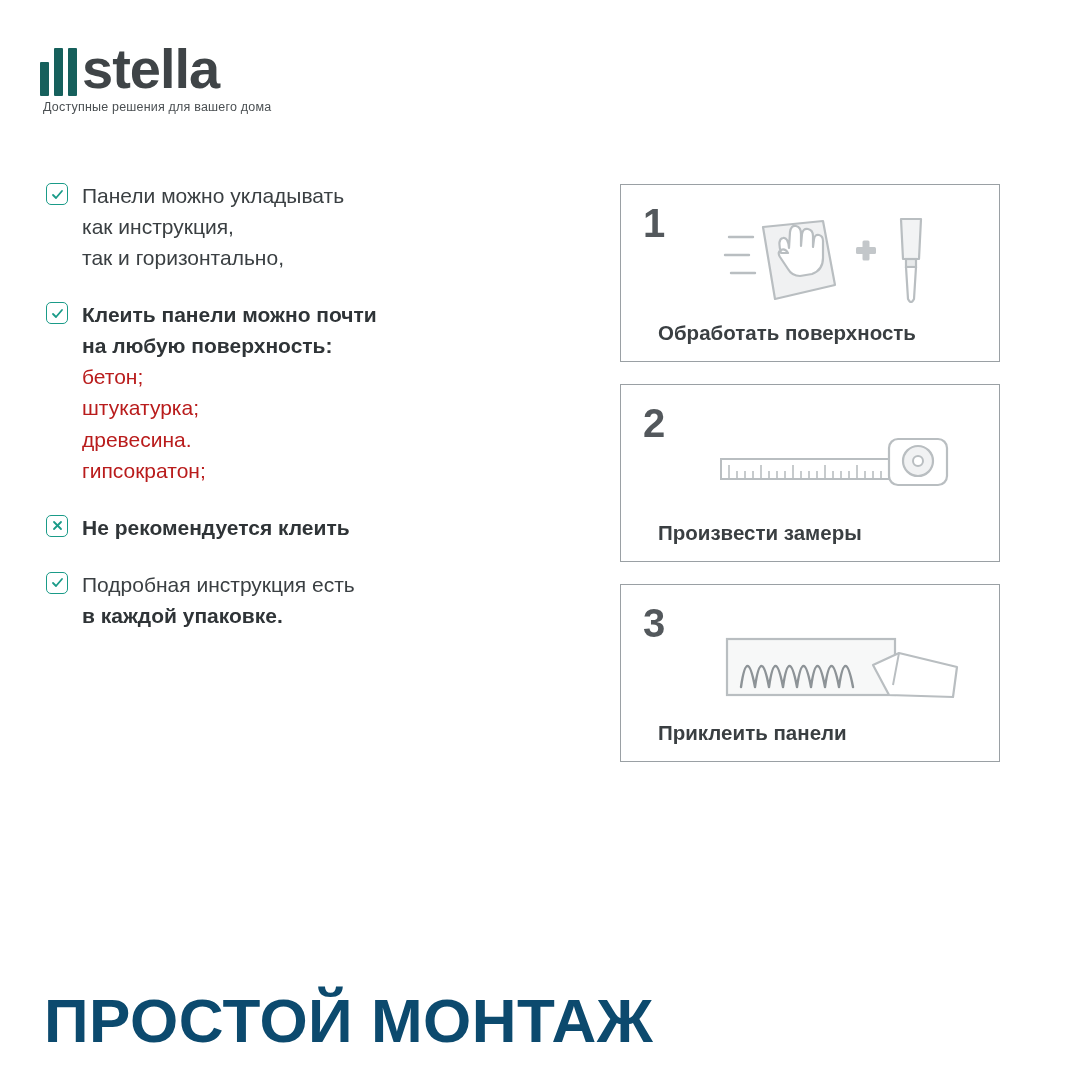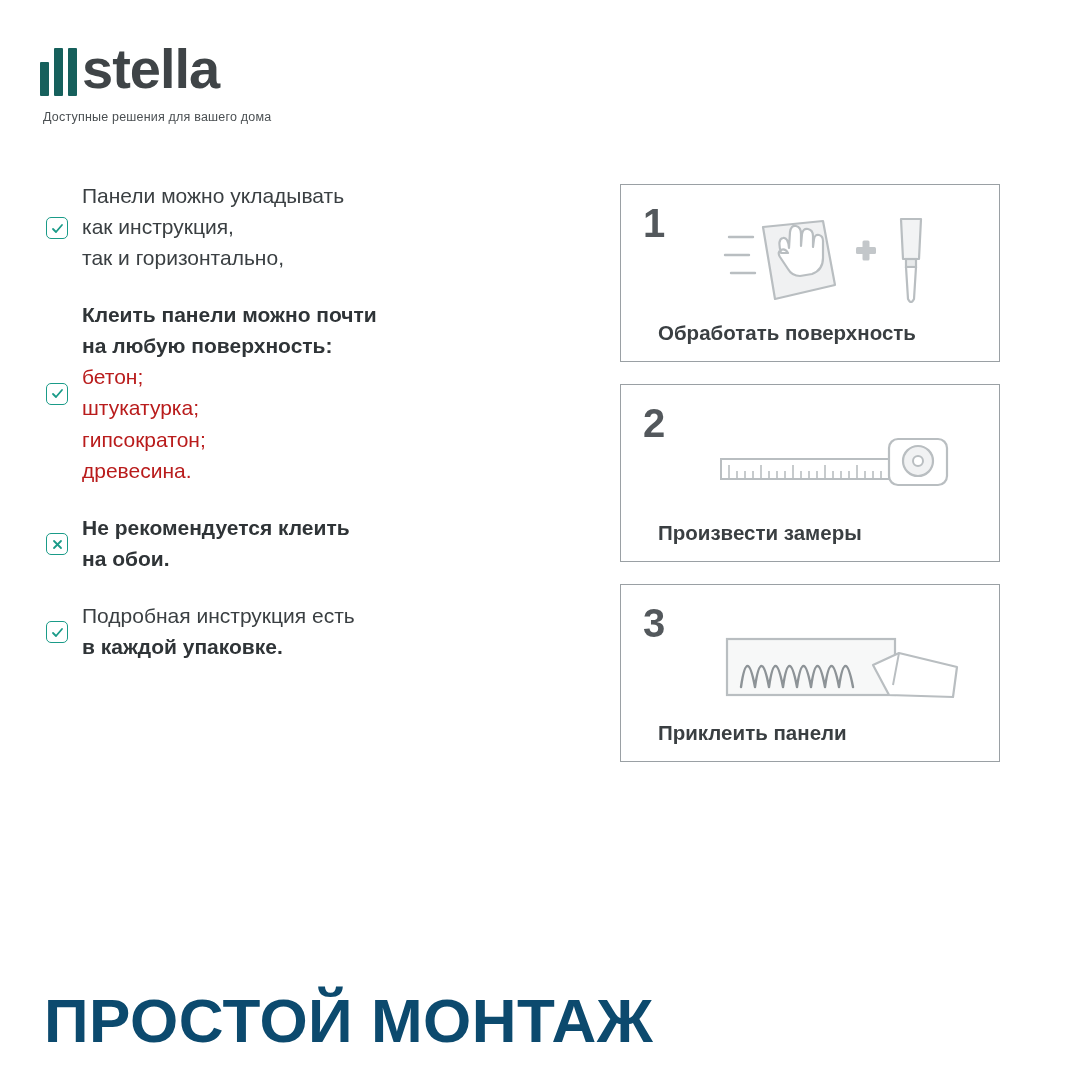--- a/index.html
+++ b/index.html
@@ -44,37 +44,36 @@
   .logo-mark .bar.b2 { height: 48px; }
   .logo-mark .bar.b3 { height: 48px; }
   .logo-word {
     font-size: 56px;
     font-weight: bold;
     letter-spacing: -1px;
     color: #3f4447;
     line-height: 0.9;
   }
   .logo-tagline {
-    margin-top: 10px;
     margin-left: 3px;
     font-size: 12.5px;
     color: #4a4f52;
     letter-spacing: 0.2px;
   }
 
   
   .bullets {
     position: absolute;
     left: 46px;
     top: 180px;
     width: 520px;
   }
   .bullet {
     display: flex;
-    align-items: center;
+    align-items: flex-start;
     margin-bottom: 26px;
   }
   .bullet .mark {
     flex: 0 0 auto;
     width: 22px;
     height: 22px;
     border: 1.6px solid #1a9b88;
     border-radius: 5px;
     margin-top: 3px;
     margin-right: 14px;
@@ -178,35 +177,34 @@
     <span class="mark">
       <svg width="13" height="13" viewBox="0 0 13 13">
           <polyline points="2,7 5,10 11,3" fill="none" stroke="#1a9b88" stroke-width="1.8" stroke-linecap="round" stroke-linejoin="round"></polyline>
         </svg>
     </span>
     <span class="text sub-list">
       <span class="line b">Клеить панели можно почти</span>
       <span class="line b">на любую поверхность:</span>
       <span class="line">бетон;</span>
       <span class="line">штукатурка;</span>
+      <span class="line">древесина.</span>
       <span class="line">гипсократон;</span>
-      <span class="line">древесина.</span>
     </span>
   </div>
 
   <div class="bullet">
     <span class="mark">
       <svg width="13" height="13" viewBox="0 0 13 13">
           <line x1="3" y1="3" x2="10" y2="10" stroke="#1a9b88" stroke-width="1.8" stroke-linecap="round"></line>
           <line x1="10" y1="3" x2="3" y2="10" stroke="#1a9b88" stroke-width="1.8" stroke-linecap="round"></line>
         </svg>
     </span>
     <span class="text">
       <span class="line b">Не рекомендуется клеить</span>
-      <span class="line b">на обои.</span>
     </span>
   </div>
 
   <div class="bullet">
     <span class="mark">
       <svg width="13" height="13" viewBox="0 0 13 13">
           <polyline points="2,7 5,10 11,3" fill="none" stroke="#1a9b88" stroke-width="1.8" stroke-linecap="round" stroke-linejoin="round"></polyline>
         </svg>
     </span>
     <span class="text">

